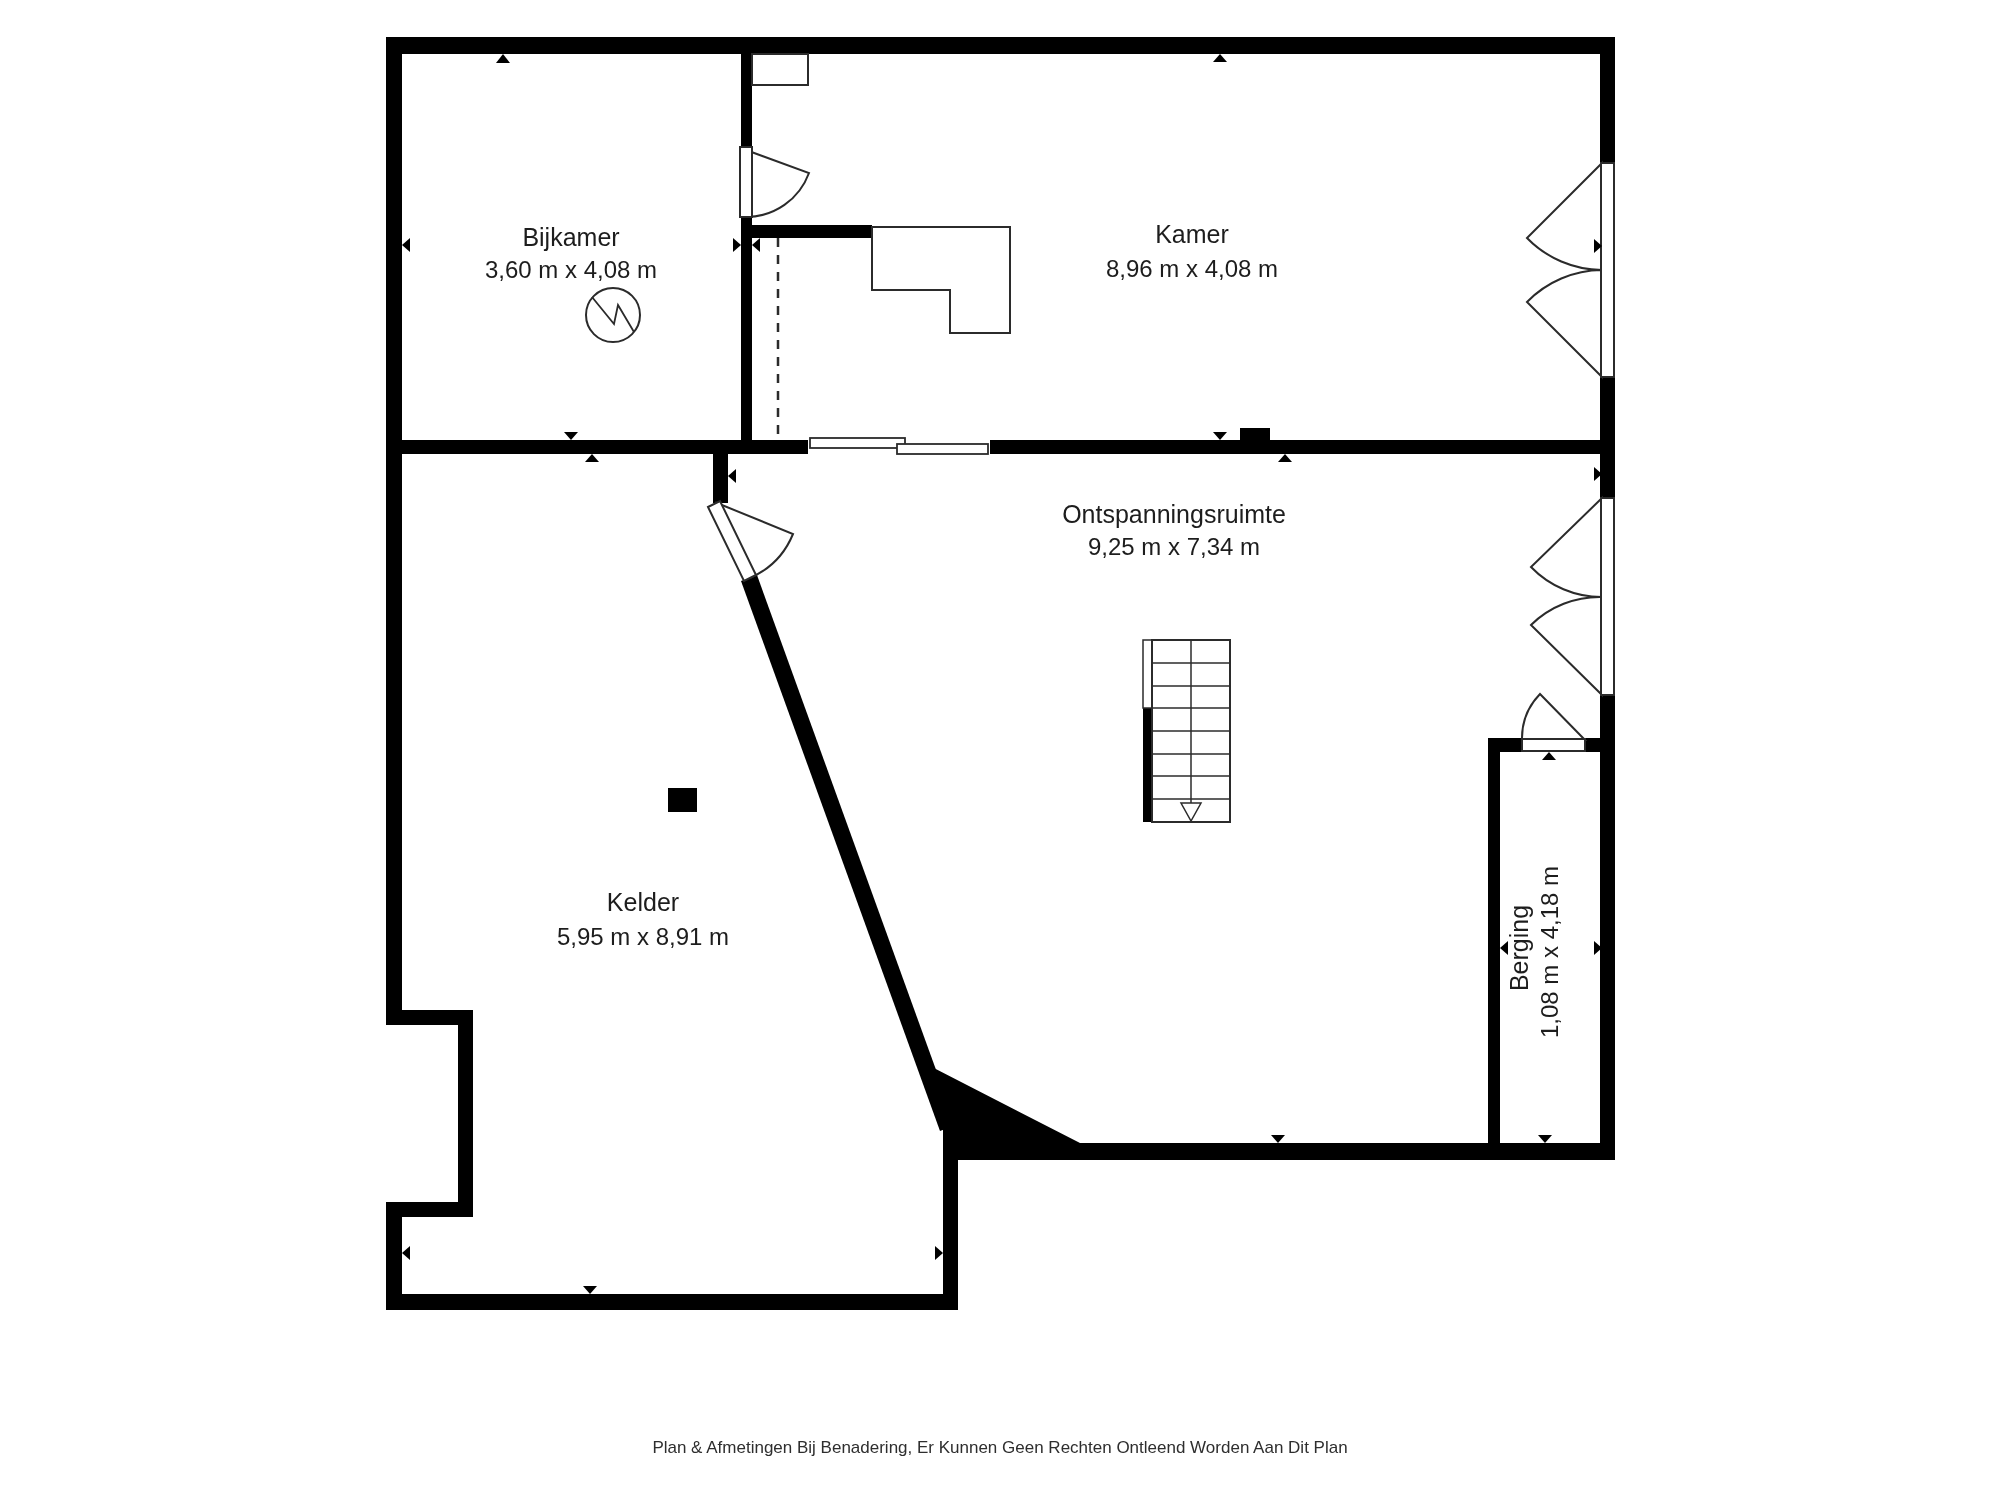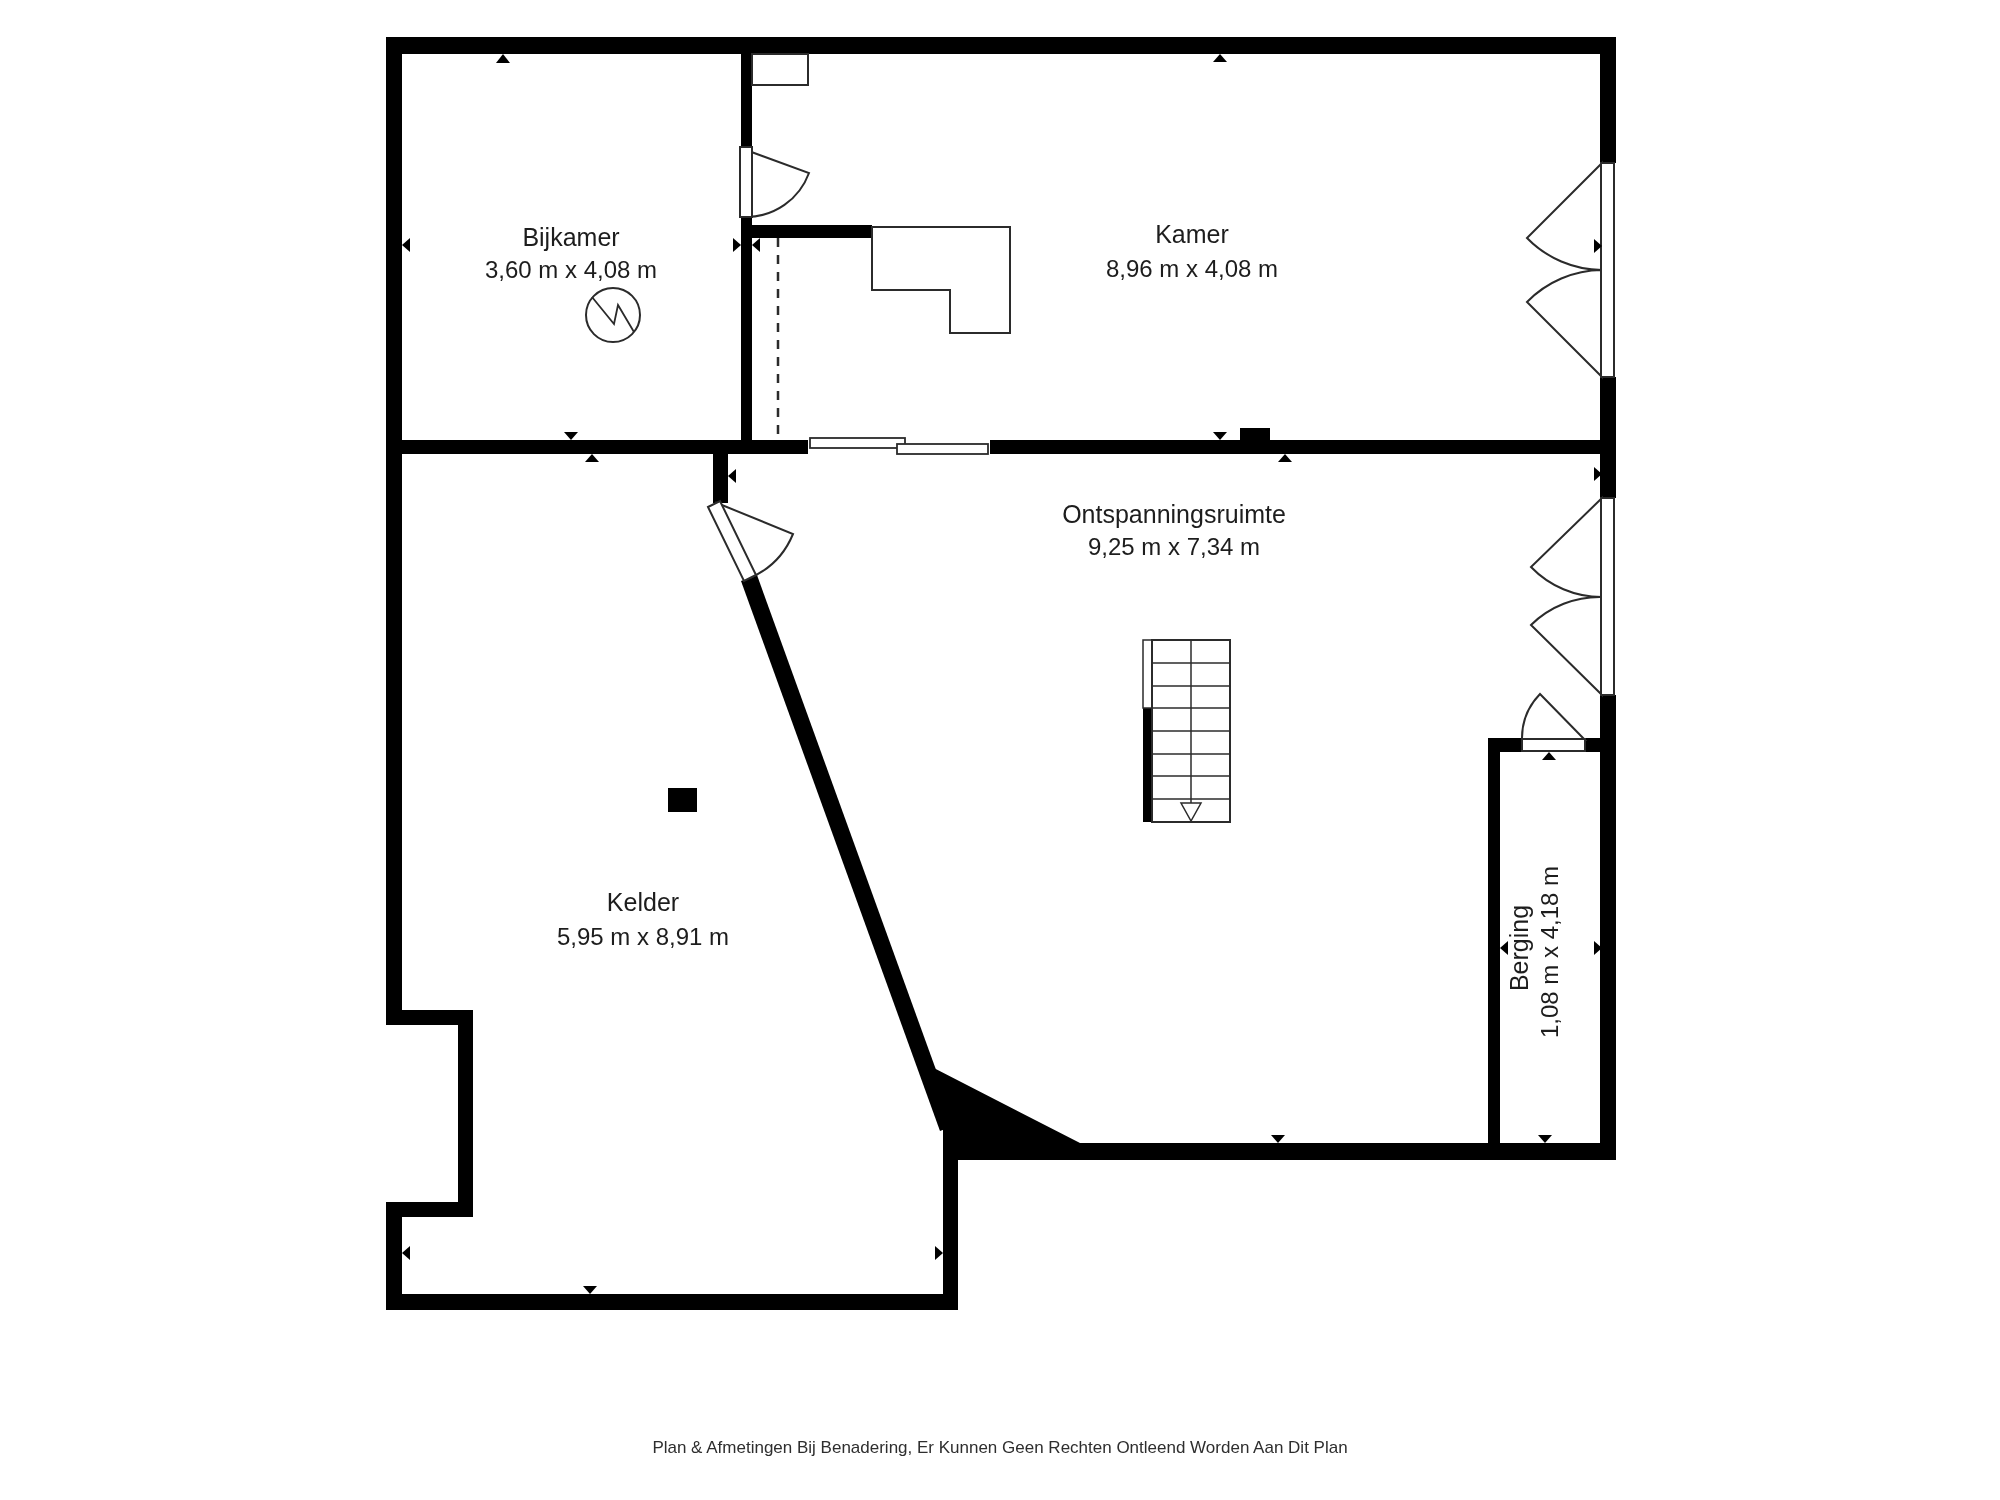--- a/index.html
+++ b/index.html
@@ -1,18 +1,18 @@
 <!DOCTYPE html>
 <html><head>
 <meta charset="utf-8">
 <style>
   html,body{margin:0;padding:0;background:#ffffff;}
   .page{
     position:relative;
-    width:2000px;height:1500px;
+    width:1615px;height:1500px;
     background:#ffffff;
     font-family:"Liberation Sans", sans-serif;
     overflow:hidden;
   }
   svg{display:block;}
   .room-name{font-size:25px;fill:#1d1d1d;}
   .room-dims{font-size:24px;fill:#1d1d1d;}
   .footer-text{font-size:17px;fill:#2e2e2e;}
   text{font-family:"Liberation Sans", sans-serif;}
 </style>

